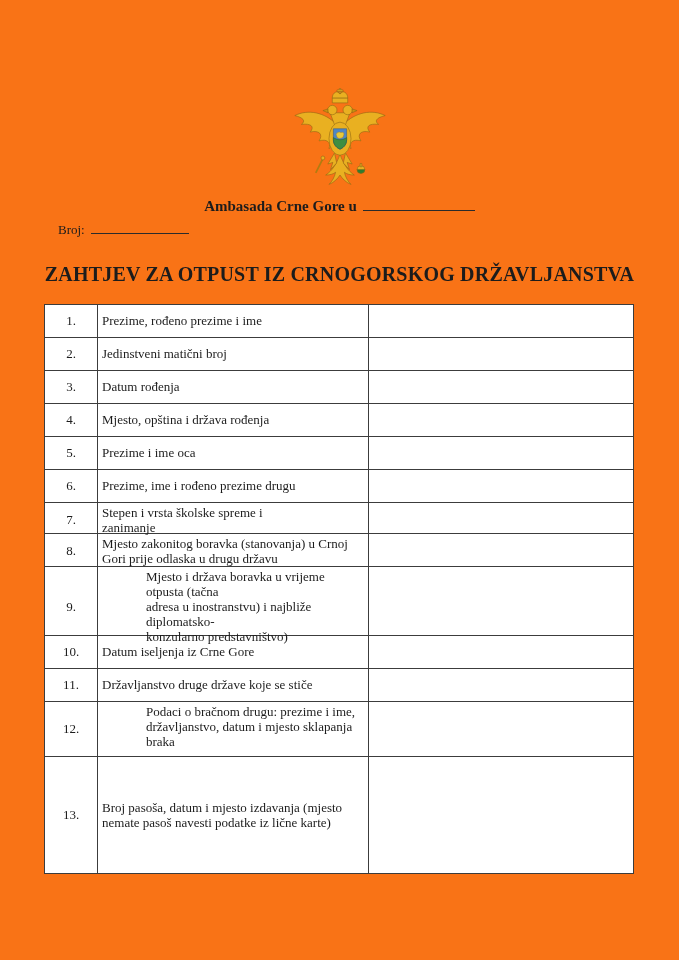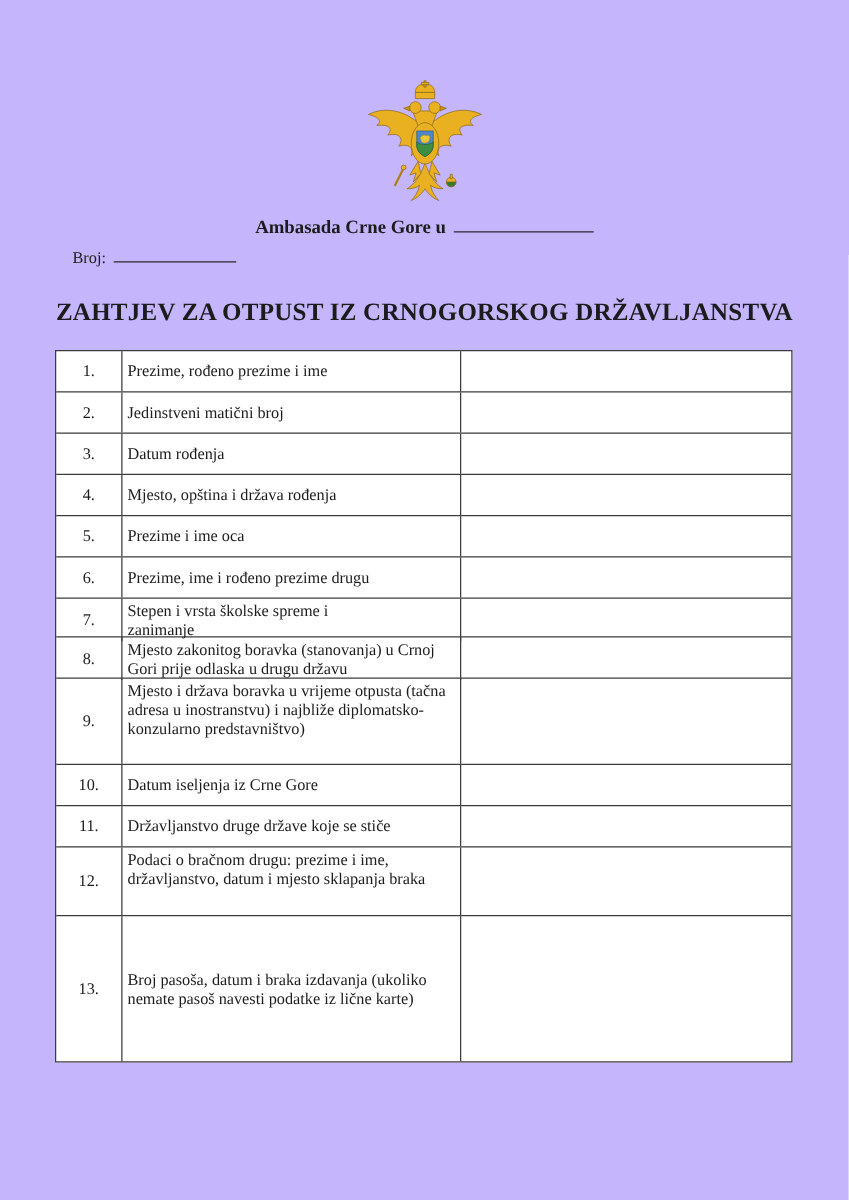--- a/index.html
+++ b/index.html
@@ -3,21 +3,21 @@
 <meta charset="utf-8">
 <style>
   * { margin: 0; padding: 0; box-sizing: border-box; }
   html, body { background: #ffffff; }
   body {
     width: 679px; height: 960px;
     font-family: "Liberation Serif", serif;
     color: #1c1c1c;
     overflow: hidden;
   }
-  .page { width: 679px; height: 960px; padding-top: 64px; background: #c4b5fd; }
+  .page { width: 679px; height: 960px; padding-top: 88px; background: #f97316; }
 
   .crest { display: flex; justify-content: center; margin-bottom: 2px; }
 
   .embassy { text-align: center; font-weight: bold; font-size: 15px; height: 18px; }
   .blank { display: inline-block; border-bottom: 1.4px solid #2b2b2b; height: 12px; vertical-align: baseline; }
   .blank-embassy { width: 112px; margin-left: 6px; border-bottom-width: 1.8px; }
 
   .meta-line {
     display: flex; justify-content: space-between;
     padding: 0 59px 0 58px; margin-top: 6px;
@@ -36,21 +36,21 @@
   .row:last-child { border-bottom: none; }
   .cell { border-right: 1px solid #3c3c3c; min-width: 0; }
   .cell:last-child { border-right: none; }
   .num { display: flex; align-items: center; justify-content: center; font-size: 13px; }
   .label {
     display: flex; align-items: center;
     padding: 2px 6px 2px 4px;
     font-size: 13px; line-height: 1.16;
     white-space: pre-line;
   }
-  .top .label { align-items: flex-start; padding-top: 2px; }
+  .top .label { align-items: flex-start; padding-top: 2px; margin-left: 44px; }
 
   .rh-s  { height: 33px; }
   .rh-7  { height: 31px; }
   .rh-9  { height: 69px; }
   .rh-12 { height: 55px; }
   .rh-13 { height: 116px; }
 </style>
 </head>
 <body>
 
@@ -182,19 +182,19 @@
 
     <div class="row rh-12 top">
       <div class="cell num">12.</div>
       <div class="cell label">Podaci o bračnom drugu: prezime i ime,
 državljanstvo, datum i mjesto sklapanja braka</div>
       <div class="cell answer"></div>
     </div>
 
     <div class="row rh-13">
       <div class="cell num">13.</div>
-      <div class="cell label">Broj pasoša, datum i braka izdavanja (ukoliko
+      <div class="cell label">Broj pasoša, datum i mjesto izdavanja (mjesto
 nemate pasoš navesti podatke iz lične karte)</div>
       <div class="cell answer"></div>
     </div>
 
   </div>
 </div>
 
 </body></html>

